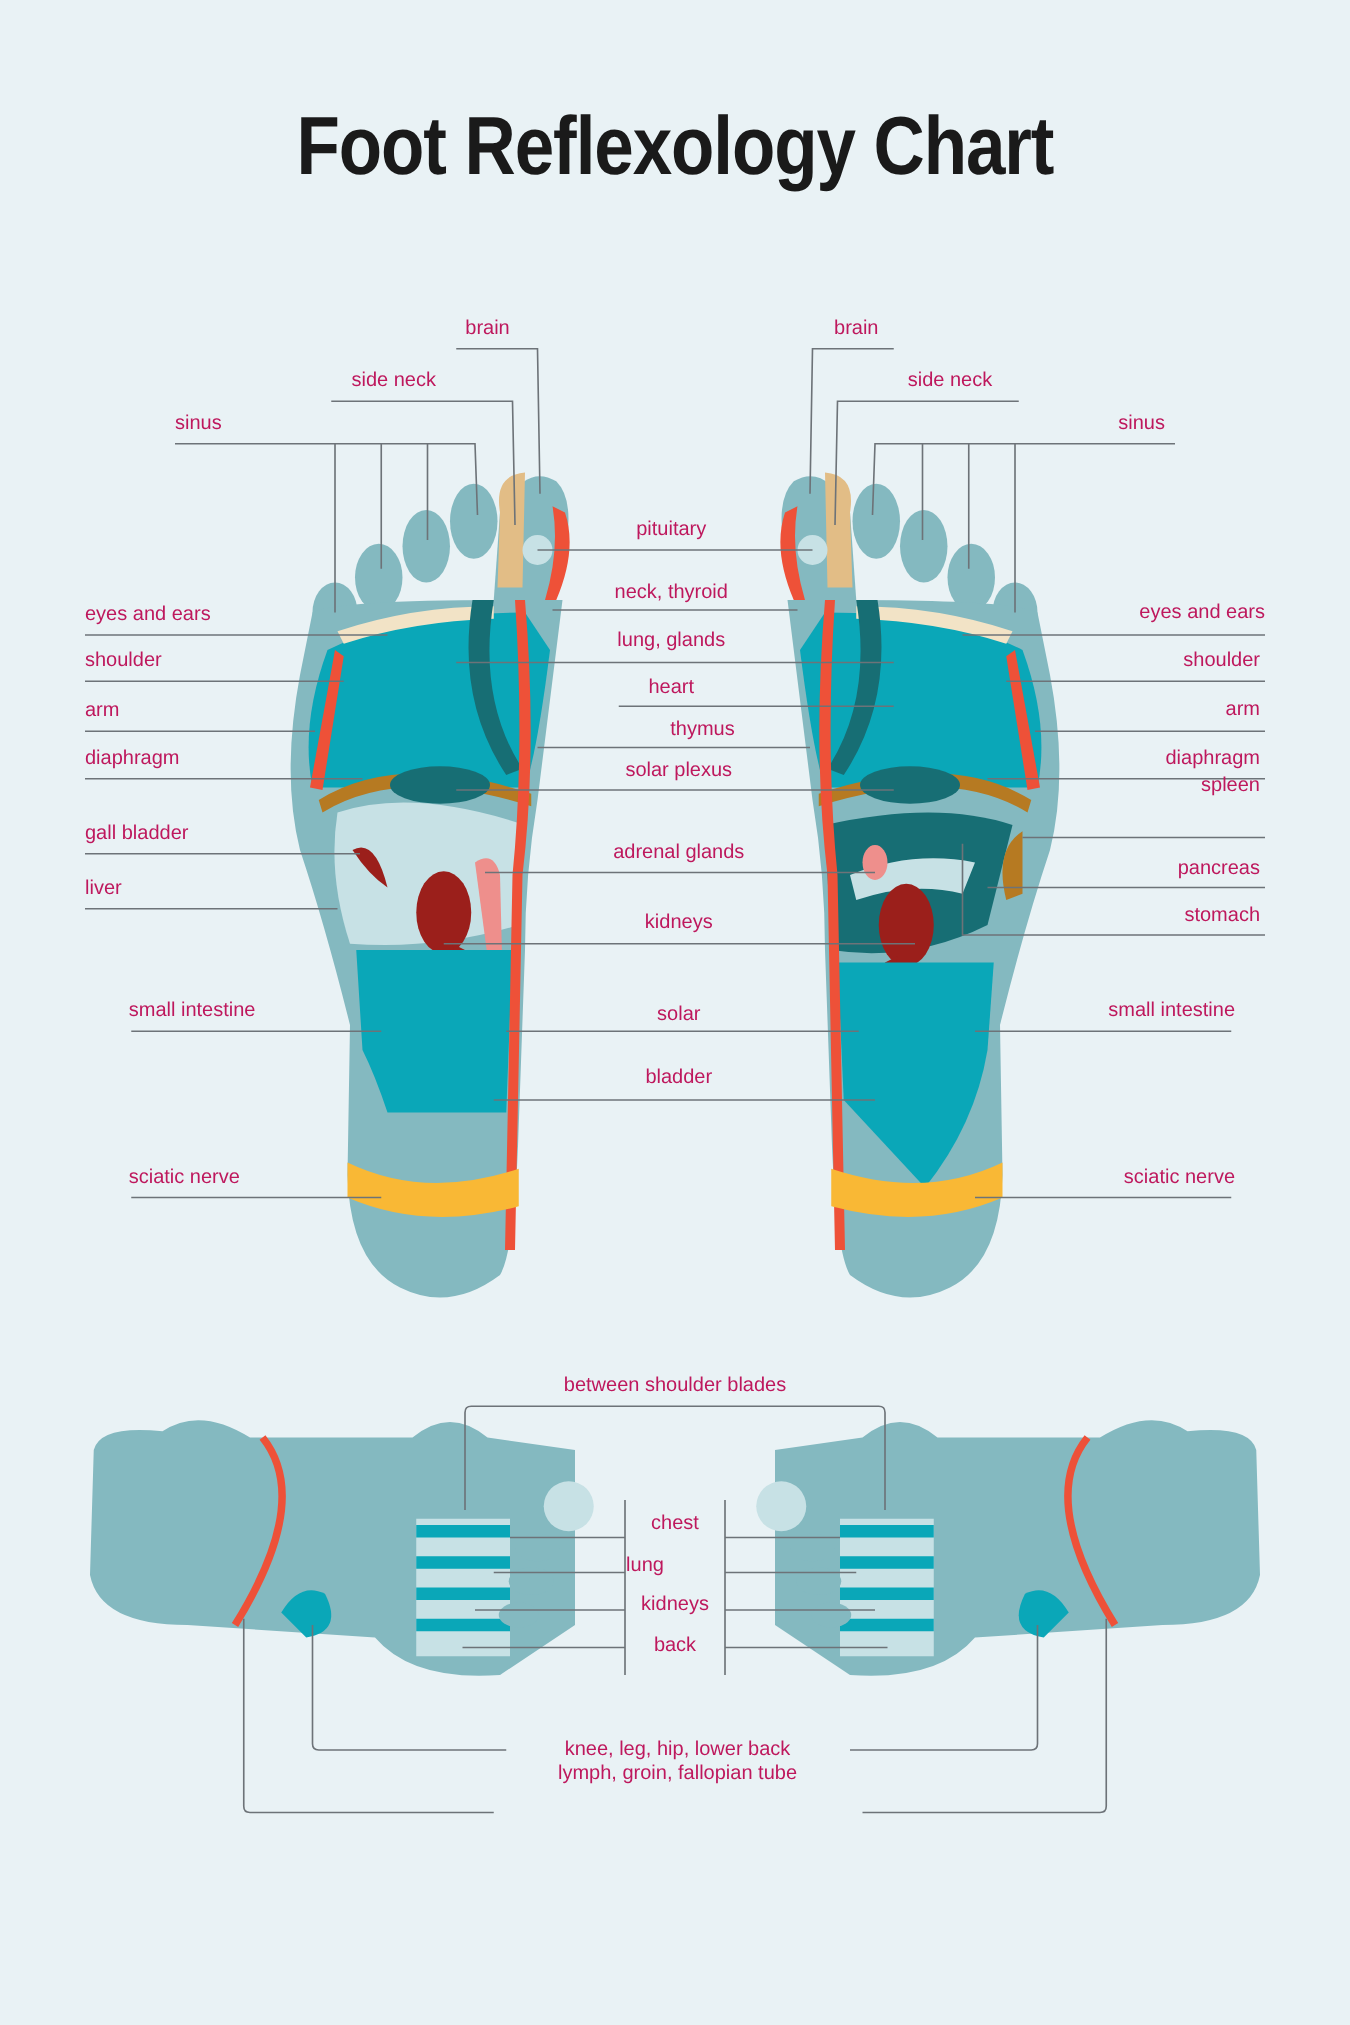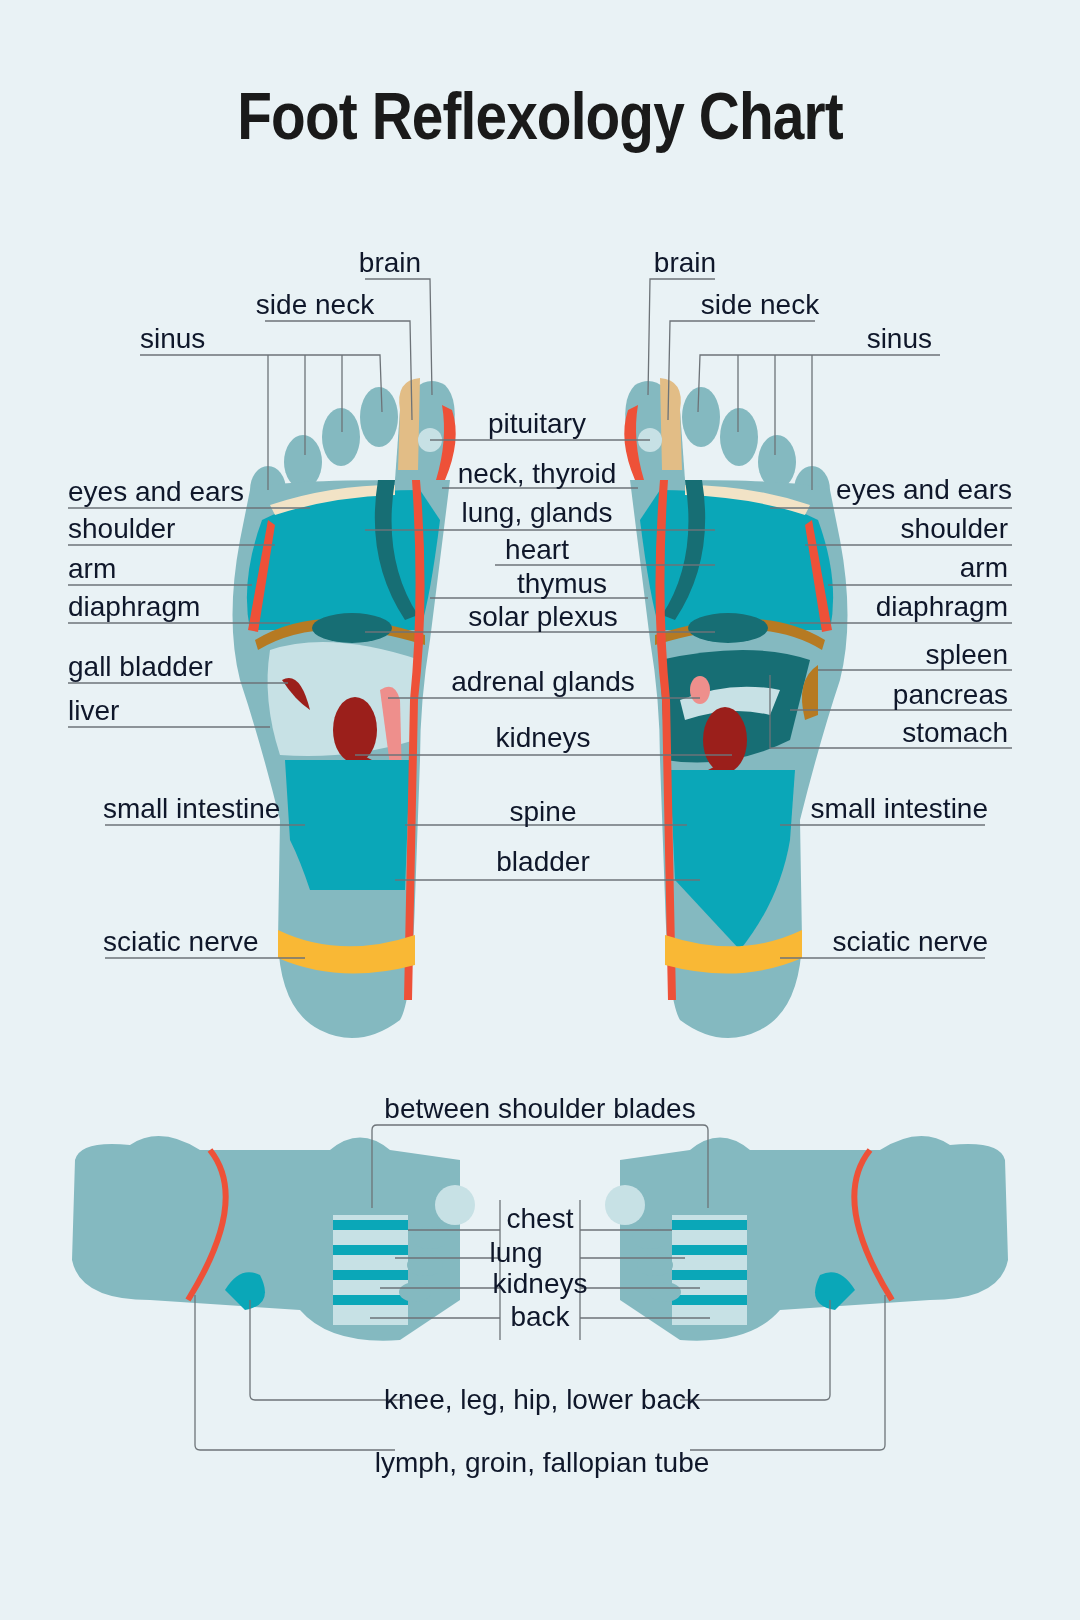--- a/index.html
+++ b/index.html
@@ -1,19 +1,19 @@
 <!DOCTYPE html>
 <html><head>
 <meta charset="utf-8">
 <style>
   html,body{margin:0;padding:0;}
   body{width:1080px;height:1620px;background:#e9f2f5;font-family:"Liberation Sans","DejaVu Sans",sans-serif;color:#1a1a1a;position:relative;overflow:hidden;}
   .title{position:absolute;left:0;top:78px;width:1080px;text-align:center;font-size:66px;font-weight:bold;letter-spacing:-1px;transform:scaleX(0.86);transform-origin:center;}
   svg.art{position:absolute;left:0;top:0;width:1080px;height:1620px;}
-  .lbl{position:absolute;font-size:28px;line-height:26px;white-space:nowrap;color:#0f172a;}
+  .lbl{position:absolute;font-size:16px;line-height:26px;white-space:nowrap;color:#be185d;}
   .l{text-align:left;}
   .r{text-align:right;}
   .c{text-align:center;transform:translateX(-50%);}
 </style>
 </head>
 <body>
 
 <div class="title">Foot Reflexology Chart</div>
 
 <svg class="art" viewBox="0 0 1080 1620">
@@ -163,36 +163,36 @@
 <div class="lbl l" style="left:68px;top:594px">diaphragm</div>
 <div class="lbl l" style="left:68px;top:654px">gall bladder</div>
 <div class="lbl l" style="left:68px;top:698px">liver</div>
 <div class="lbl l" style="left:103px;top:796px">small intestine</div>
 <div class="lbl l" style="left:103px;top:929px">sciatic nerve</div>
 
 <div class="lbl r" style="right:68px;top:477px">eyes and ears</div>
 <div class="lbl r" style="right:72px;top:516px">shoulder</div>
 <div class="lbl r" style="right:72px;top:555px">arm</div>
 <div class="lbl r" style="right:72px;top:594px">diaphragm</div>
-<div class="lbl r" style="right:72px;top:642px">spleen</div>
+<div class="lbl r" style="right:72px;top:616px">spleen</div>
 <div class="lbl r" style="right:72px;top:682px">pancreas</div>
 <div class="lbl r" style="right:72px;top:720px">stomach</div>
 <div class="lbl r" style="right:92px;top:796px">small intestine</div>
 <div class="lbl r" style="right:92px;top:929px">sciatic nerve</div>
 
 <div class="lbl c" style="left:537px;top:411px">pituitary</div>
 <div class="lbl c" style="left:537px;top:461px">neck, thyroid</div>
 <div class="lbl c" style="left:537px;top:500px">lung, glands</div>
 <div class="lbl c" style="left:537px;top:537px">heart</div>
 <div class="lbl c" style="left:562px;top:571px">thymus</div>
 <div class="lbl c" style="left:543px;top:604px">solar plexus</div>
 <div class="lbl c" style="left:543px;top:669px">adrenal glands</div>
 <div class="lbl c" style="left:543px;top:725px">kidneys</div>
-<div class="lbl c" style="left:543px;top:799px">spine</div>
+<div class="lbl c" style="left:543px;top:799px">solar</div>
 <div class="lbl c" style="left:543px;top:849px">bladder</div>
 
 <div class="lbl c" style="left:540px;top:1096px">between shoulder blades</div>
 <div class="lbl c" style="left:540px;top:1206px">chest</div>
 <div class="lbl c" style="left:516px;top:1240px">lung</div>
 <div class="lbl c" style="left:540px;top:1271px">kidneys</div>
 <div class="lbl c" style="left:540px;top:1304px">back</div>
 <div class="lbl c" style="left:542px;top:1387px">knee, leg, hip, lower back</div>
-<div class="lbl c" style="left:542px;top:1450px">lymph, groin, fallopian tube</div>
+<div class="lbl c" style="left:542px;top:1406px">lymph, groin, fallopian tube</div>
 
 </body></html>

